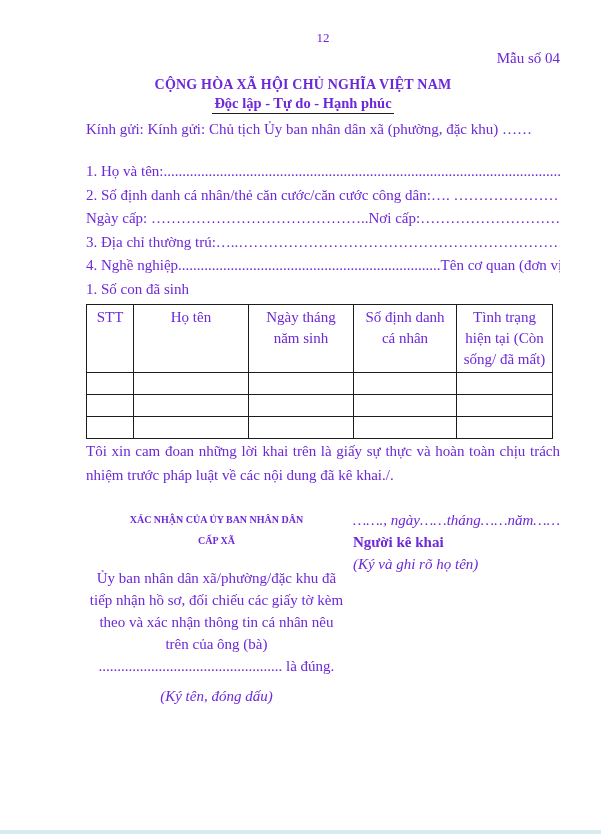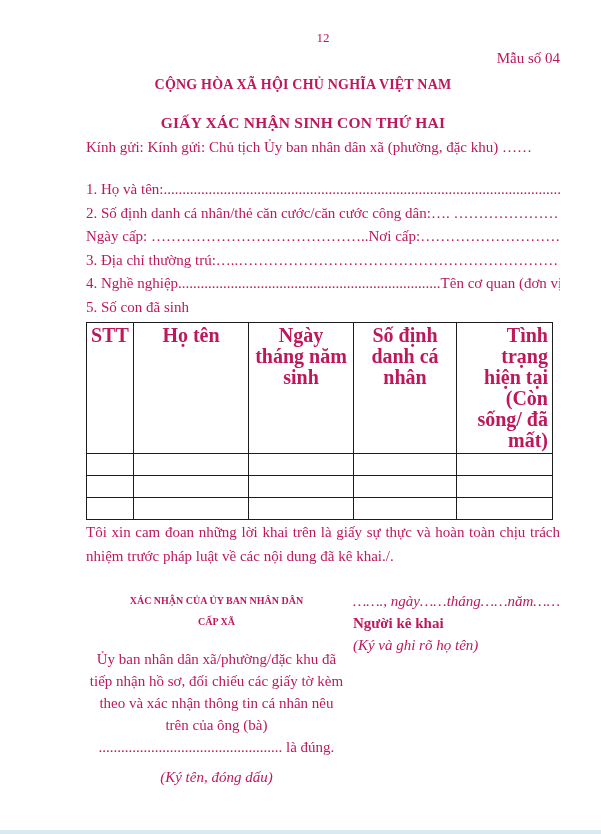--- a/index.html
+++ b/index.html
@@ -4,21 +4,21 @@
 <style>
   * { margin:0; padding:0; box-sizing:border-box; }
   html,body { background:#ffffff; }
   .page {
     position:relative;
     width:601px; height:834px;
     margin:0 auto;
     background:#ffffff;
     font-family:"Liberation Serif","DejaVu Serif",serif;
     font-size:15px;
-    color:#be185d;
+    color:#6d28d9;
     overflow:hidden;
   }
   .content { padding:30px 41px 0 86px; }
 
   .page-number { text-align:center; font-size:13px; }
   .form-code { text-align:right; margin-top:4px; font-size:15px; }
 
   .nat-header { text-align:center; margin-top:10px; margin-right:40px; }
   .nat-title { font-weight:bold; font-size:14px; letter-spacing:.2px; }
   .nat-motto { display:inline-block; font-weight:bold; font-size:14.5px; margin-top:2px;
@@ -30,27 +30,27 @@
 
   .fields { margin-top:22px; }
   .field-line { line-height:23.5px; white-space:nowrap; overflow:hidden; }
 
   table.children {
     border-collapse:collapse; margin-top:3px;
     table-layout:fixed; width:466px;
   }
   table.children th, table.children td {
     border:1px solid #1c1c1c;
-    font-weight:bold;
-    font-size:20px;
+    font-weight:normal;
+    font-size:15px;
     vertical-align:top;
     padding:2px 4px;
   }
   table.children th { text-align:center; height:53px; line-height:21px; }
-  table.children th.left-align { text-align:right;margin-left:12px; }
+  table.children th.left-align { text-align:center;margin-left:12px; }
   table.children td { height:22px; }
   .col-stt { width:47px; } .col-name { width:115px; } .col-dob { width:105px; }
   .col-id { width:103px; } .col-status { width:96px; }
 
   .item6 { margin-top:11px; line-height:23px; }
   .declaration { margin-top:1px; line-height:23.5px; text-align:justify; }
 
   .sig-row { display:flex; margin-top:22px; }
   .sig-left { width:272px; text-align:center; }
   .sig-right { flex:1; text-align:left; padding-left:6px; }
@@ -68,32 +68,32 @@
 <body>
 
 <div class="page">
   <div class="content">
 
     <div class="page-number">12</div>
     <div class="form-code">Mẫu số 04</div>
 
     <div class="nat-header">
       <div class="nat-title">CỘNG HÒA XÃ HỘI CHỦ NGHĨA VIỆT NAM</div>
+      <span class="nat-motto">Độc lập - Tự do - Hạnh phúc</span>
     </div>
 
-    <div class="doc-title">GIẤY XÁC NHẬN SINH CON THỨ HAI</div>
     <div class="recipient">Kính gửi: Kính gửi: Chủ tịch Ủy ban nhân dân xã (phường, đặc khu) ……….</div>
 
     <div class="fields">
       <div class="field-line">1. Họ và tên:..........................................................................................................................................</div>
       <div class="field-line">2. Số định danh cá nhân/thẻ căn cước/căn cước công dân:…. ………………………………..</div>
       <div class="field-line">Ngày cấp: ……………………………………..Nơi cấp:………………………………………</div>
       <div class="field-line">3. Địa chỉ thường trú:…..………………………………………………………………………..</div>
       <div class="field-line">4. Nghề nghiệp......................................................................Tên cơ quan (đơn vị).........................</div>
-      <div class="field-line">5. Số con đã sinh</div>
+      <div class="field-line">1. Số con đã sinh</div>
     </div>
 
     <table class="children">
       <colgroup>
         <col class="col-stt">
           <col class="col-name">
           <col class="col-dob">
           <col class="col-id">
           <col class="col-status">
       </colgroup>

